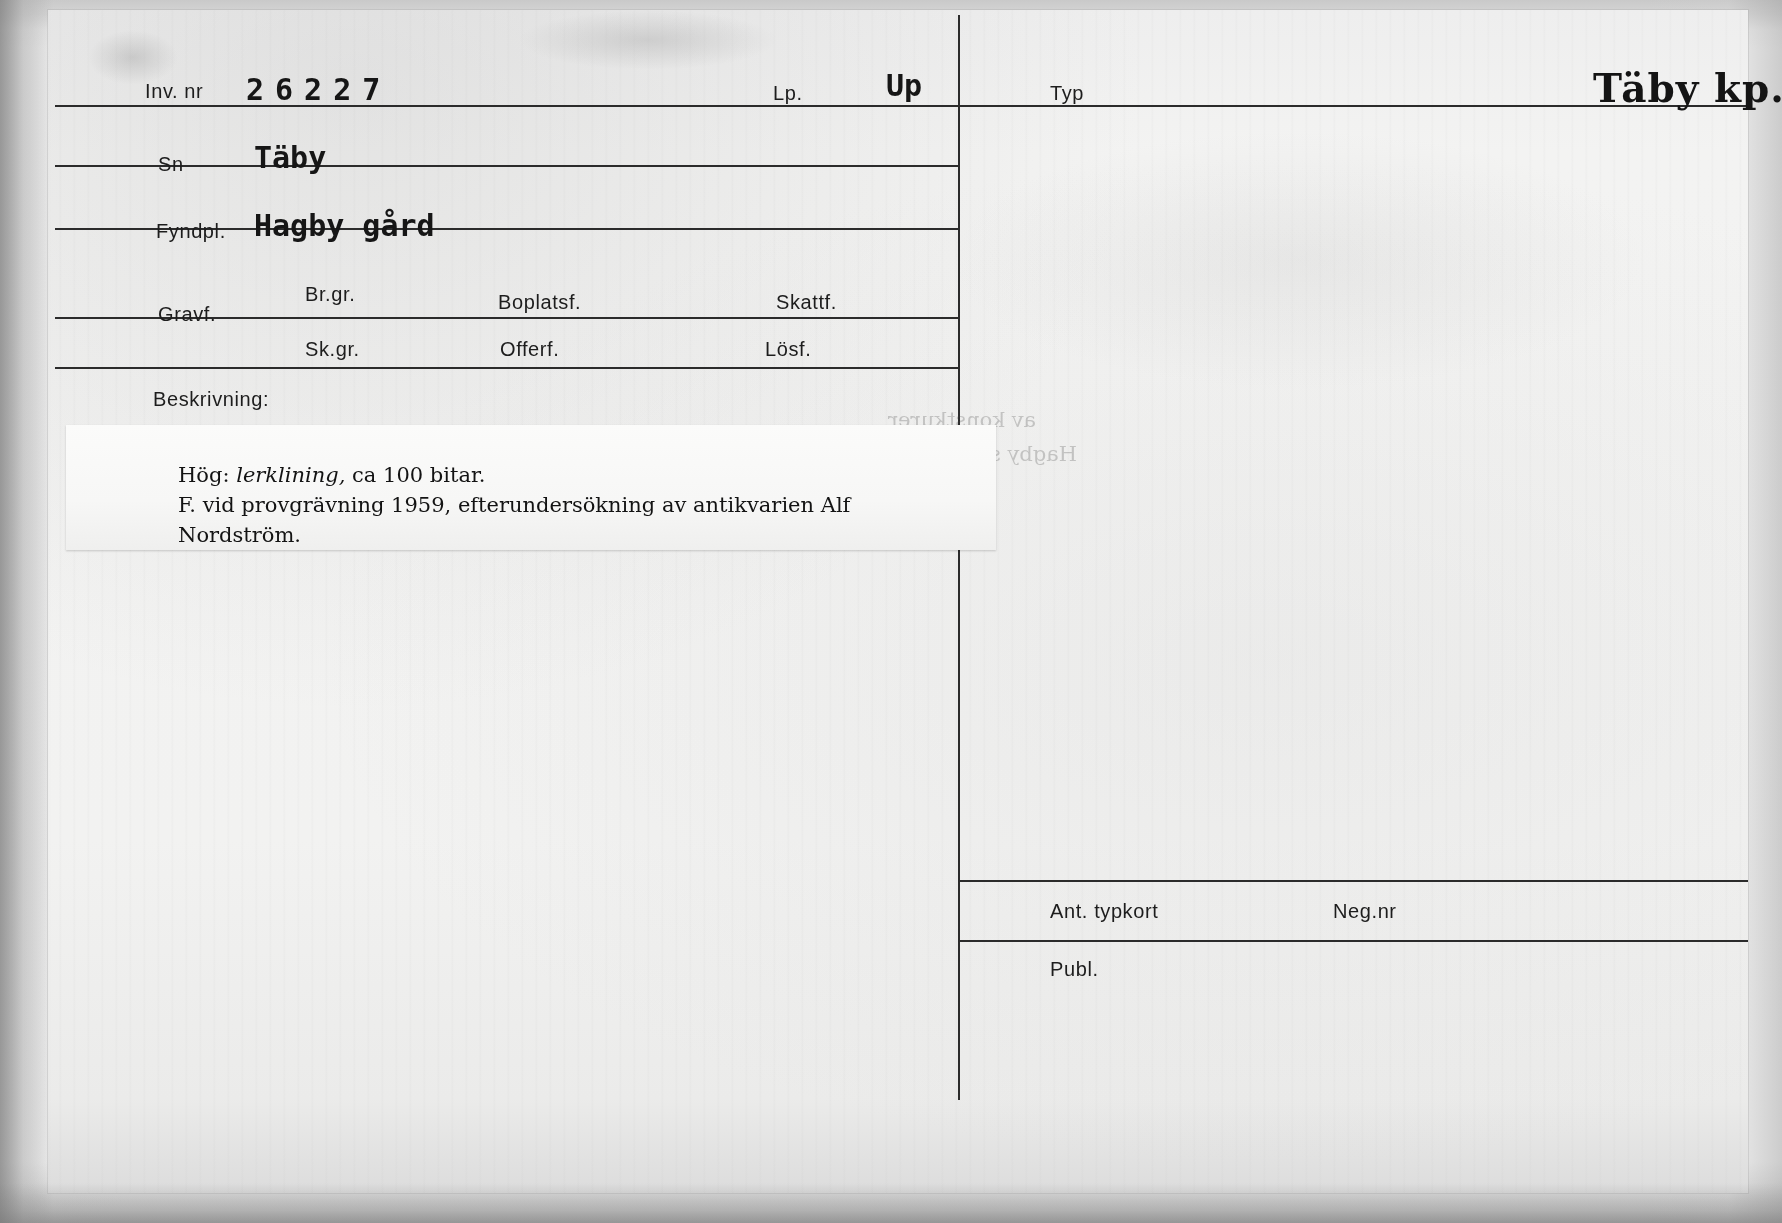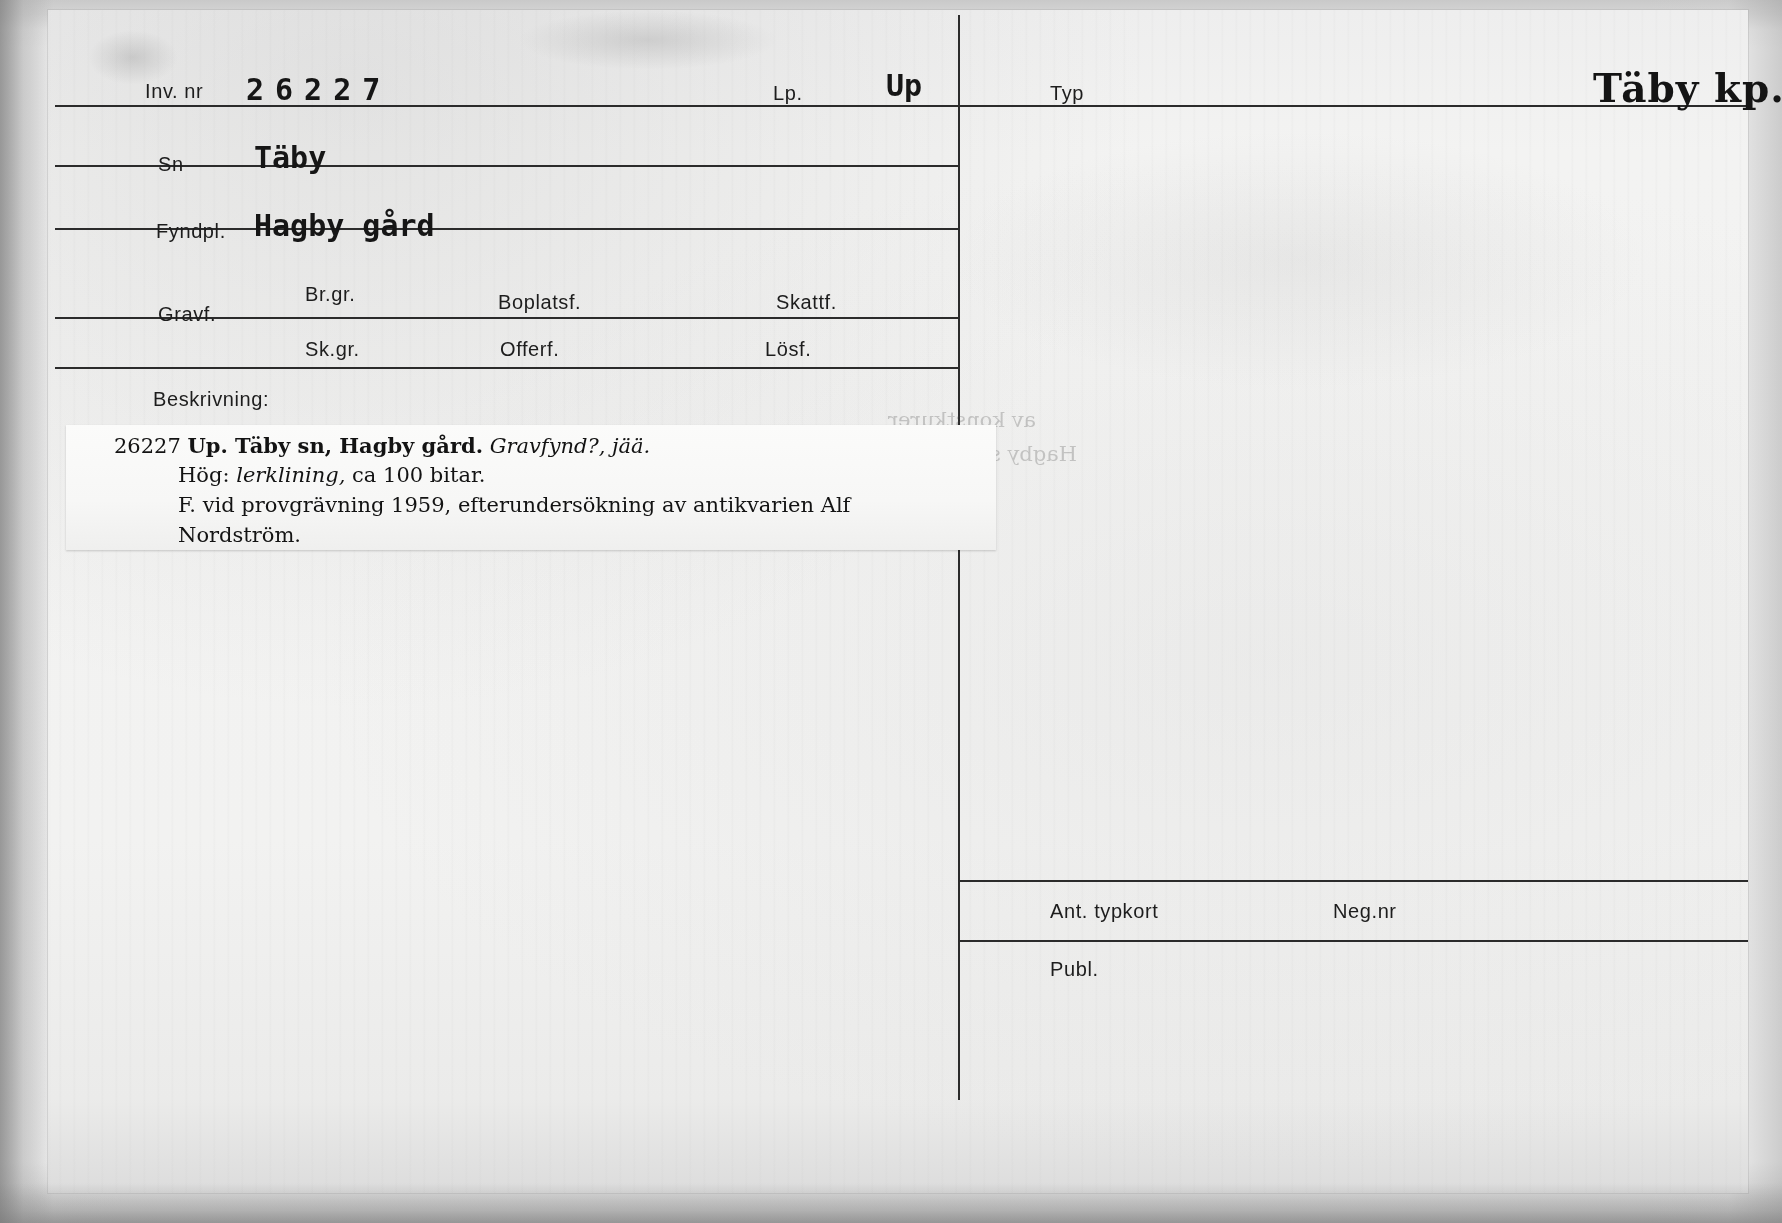--- a/index.html
+++ b/index.html
@@ -194,25 +194,20 @@
 
     <div class="lbl" style="left:1002px; top:890px;">Ant. typkort</div>
     <div class="lbl" style="left:1285px; top:890px;">Neg.nr</div>
     <div class="lbl" style="left:1002px; top:948px;">Publ.</div>
 
     <div class="ghost" style="left:840px; top:398px; font-size:21px;">av konstkurer</div>
     <div class="ghost" style="left:830px; top:432px; font-size:21px;">Hagby sn, Grimsta</div>
     <div class="ghost" style="left:700px; top:478px; font-size:19px;">bsv. sol.</div>
 
     <div id="slip">
-      <div class="desc-line" style="left:48px; top:8px;">
-        <span>26227</span>
-        <b>Up. Täby sn, Hagby gård.</b>
-        <i>Gravfynd?, jää.</i>
-      </div>
       <div class="desc-line" style="left:112px; top:38px;">
         <span>Hög:</span>
         <i>lerklining,</i>
         <span>ca 100 bitar.</span>
       </div>
       <div class="desc-line" style="left:112px; top:68px;">F. vid provgrävning 1959, efterundersökning av antikvarien Alf</div>
       <div class="desc-line" style="left:112px; top:98px;">Nordström.</div>
     </div>
 
   </div>

